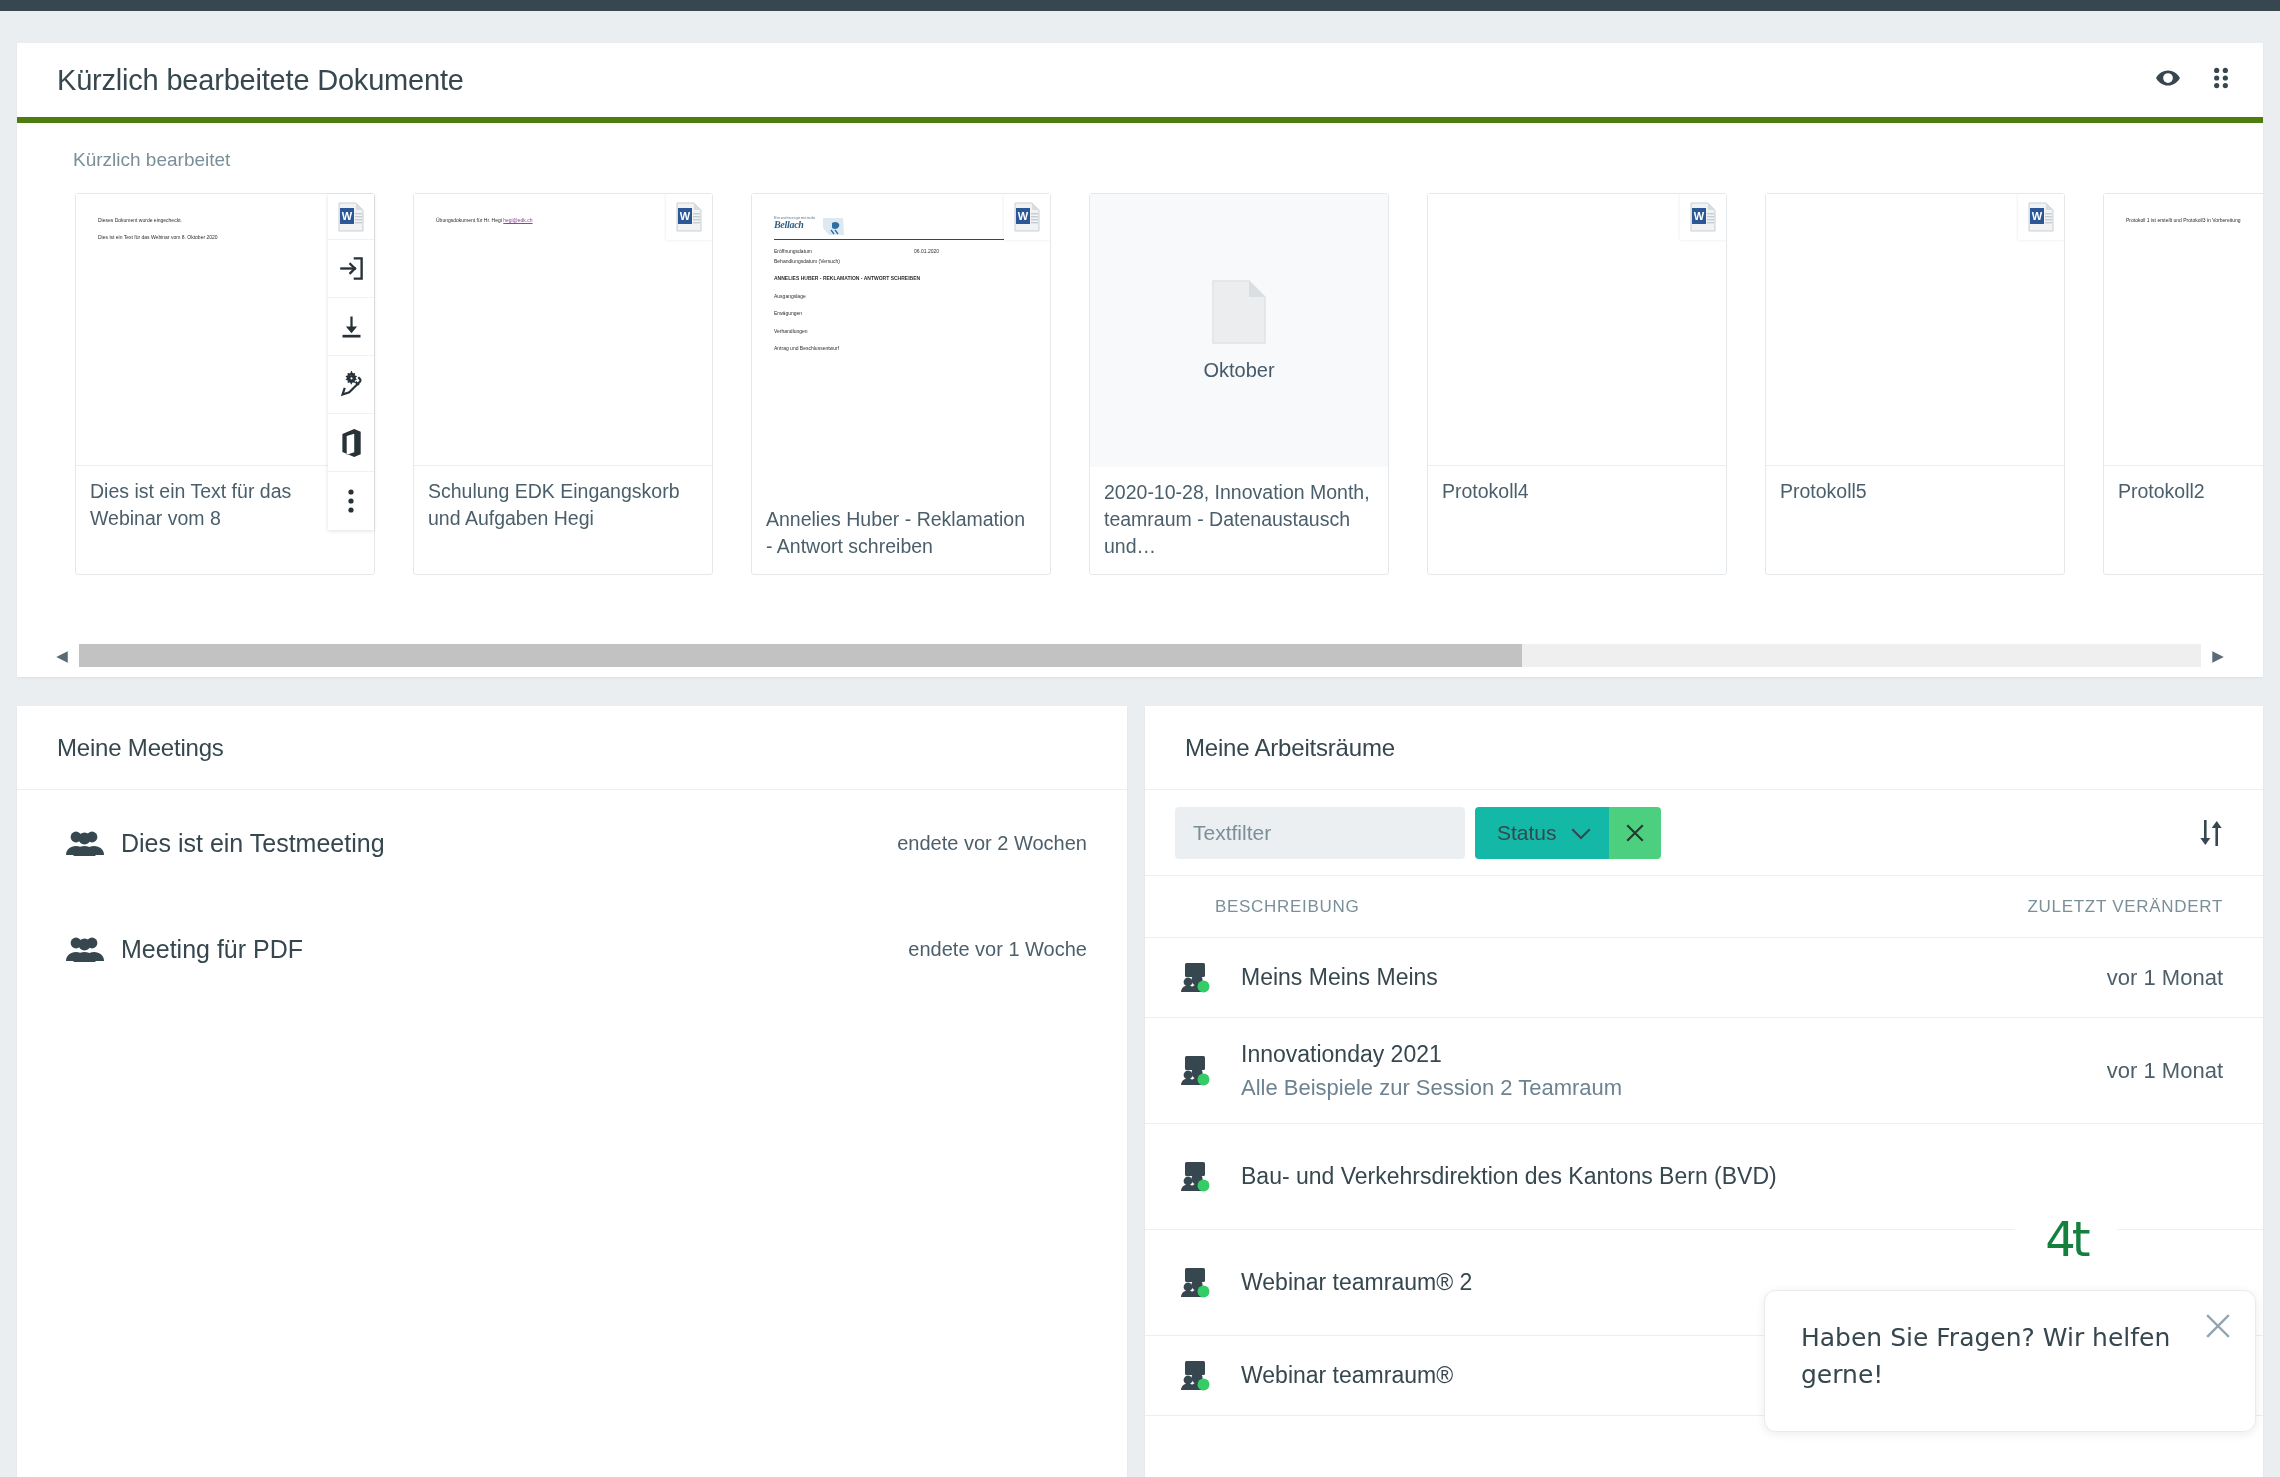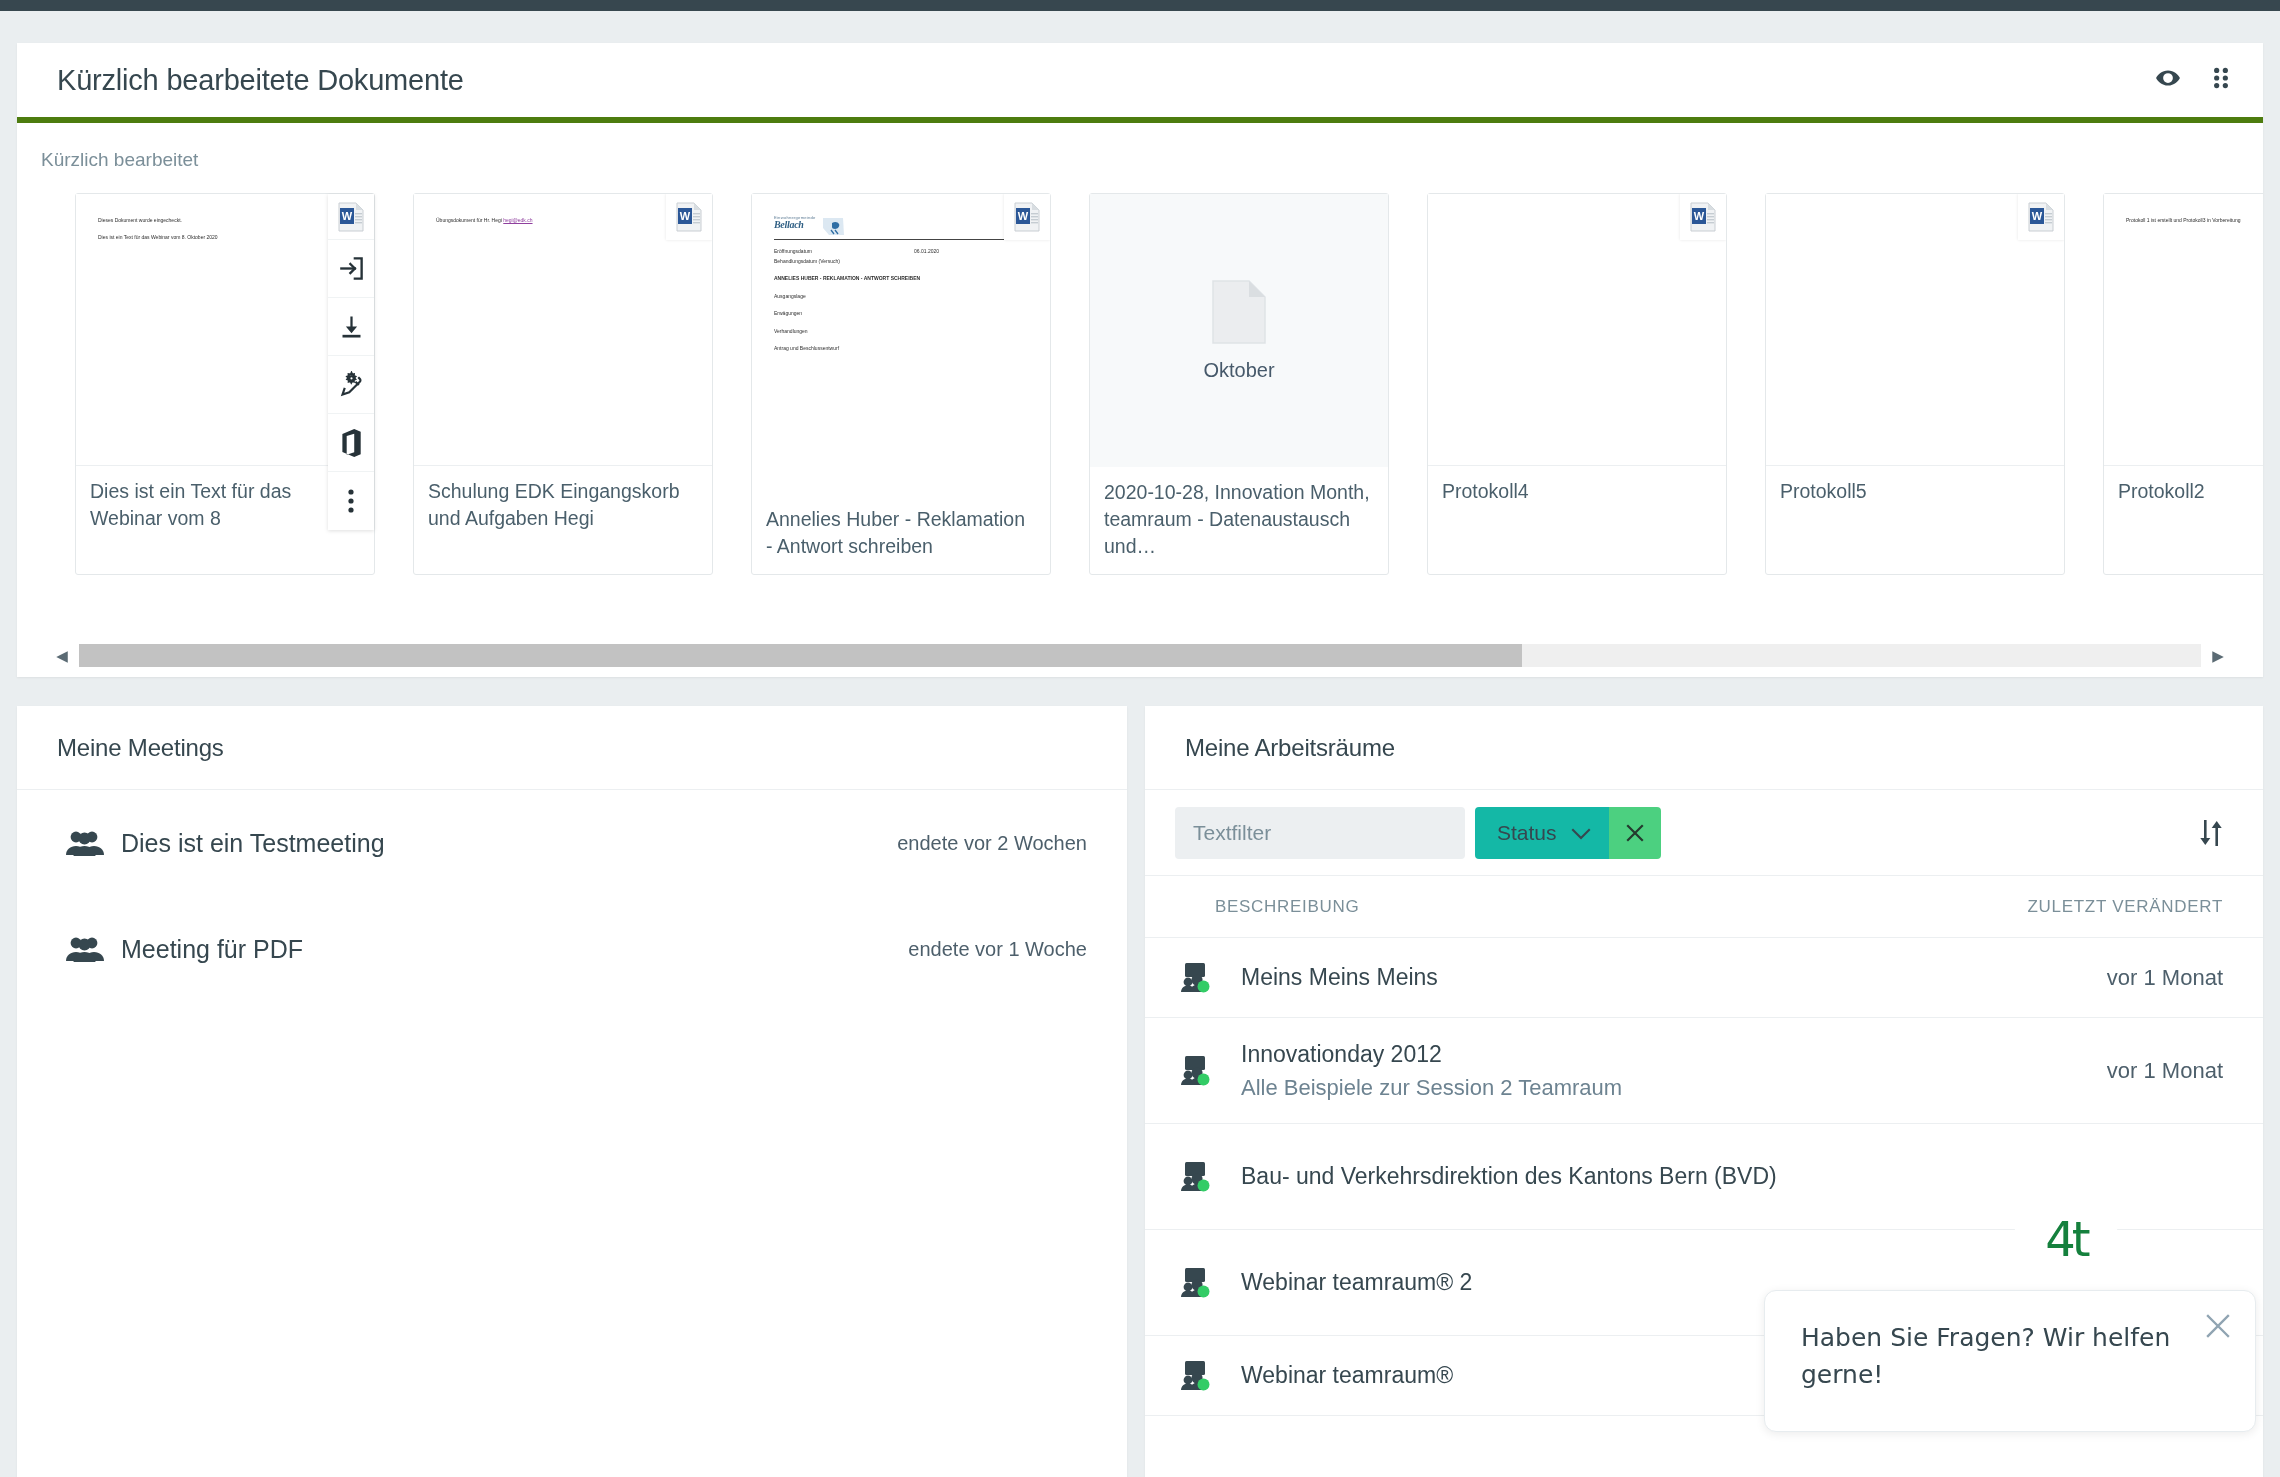--- a/index.html
+++ b/index.html
@@ -54,21 +54,21 @@
     display: flex;
     align-items: center;
     gap: 28px;
   }
   .hdr-icon { cursor: pointer; display: block; }
 
   .docs-body { padding: 26px 0 0 0; }
   .docs-subtitle {
     font-size: 19px;
     color: #7b8f99;
-    padding-left: 24px;
+    padding-left: 56px;
     margin-bottom: 22px;
   }
 
   .cards-viewport {
     position: relative;
     overflow: hidden;
     height: 382px;
     padding-left: 58px;
   }
   .cards-strip {
@@ -653,21 +653,21 @@
           <svg width="34" height="34" viewBox="0 0 34 34">
             <rect x="6" y="2" width="20" height="14" rx="1.5" fill="#36474f"></rect>
             <circle cx="9" cy="21" r="4.4" fill="#36474f"></circle>
             <circle cx="18" cy="19" r="5.6" fill="#36474f"></circle>
             <path d="M2 31c0-4 3.2-6.6 7-6.6s7 2.6 7 6.6z" fill="#36474f"></path>
             <path d="M11 31c0-4.6 3.6-7.6 8-7.6s8 3 8 7.6z" fill="#36474f"></path>
             <circle cx="24.5" cy="25.5" r="6" fill="#33cc66"></circle>
           </svg>
         </span>
         <span class="room-texts">
-          <span class="room-name" style="display:block">Innovationday 2012</span>
+          <span class="room-name" style="display:block">Innovationday 2021</span>
           <span class="room-sub" style="display:block">Alle Beispiele zur Session 2 Teamraum</span>
         </span>
         <span class="room-mod">vor 1 Monat</span>
       </div>
 
       <div class="room-row two-line">
         <span class="room-icon">
           <svg width="34" height="34" viewBox="0 0 34 34">
             <rect x="6" y="2" width="20" height="14" rx="1.5" fill="#36474f"></rect>
             <circle cx="9" cy="21" r="4.4" fill="#36474f"></circle>

